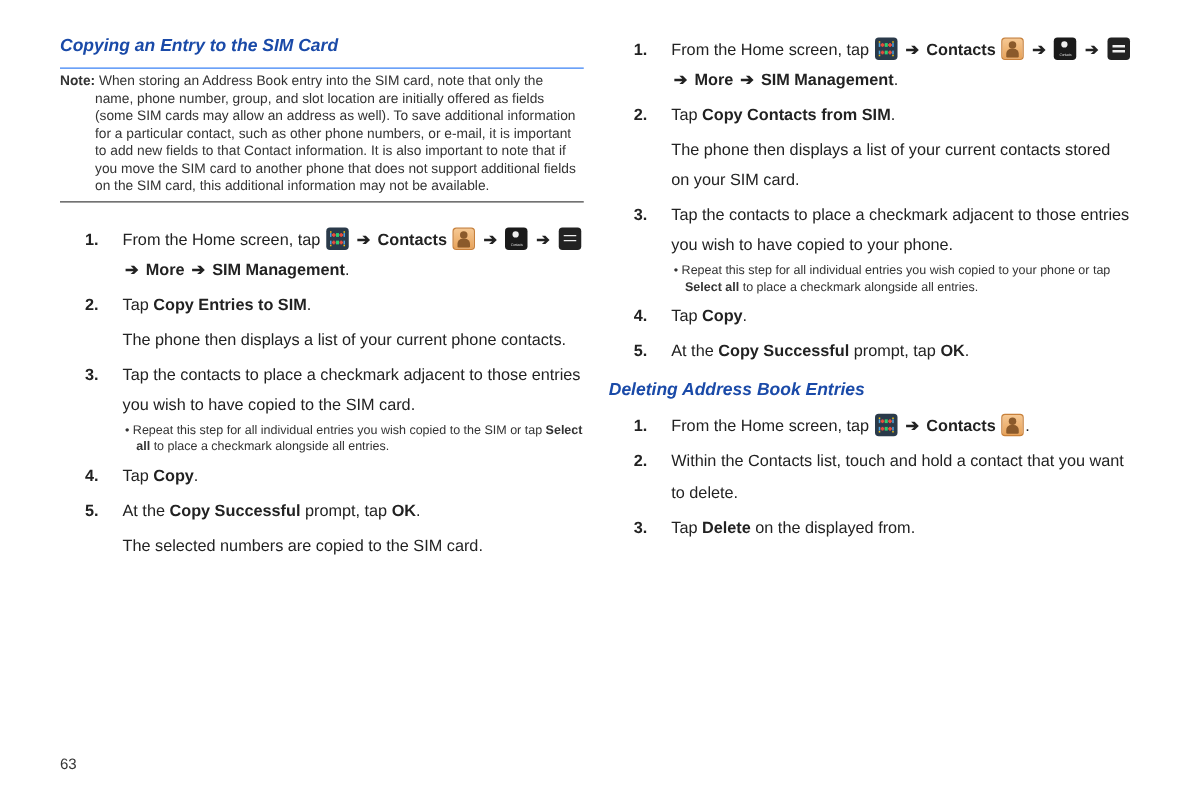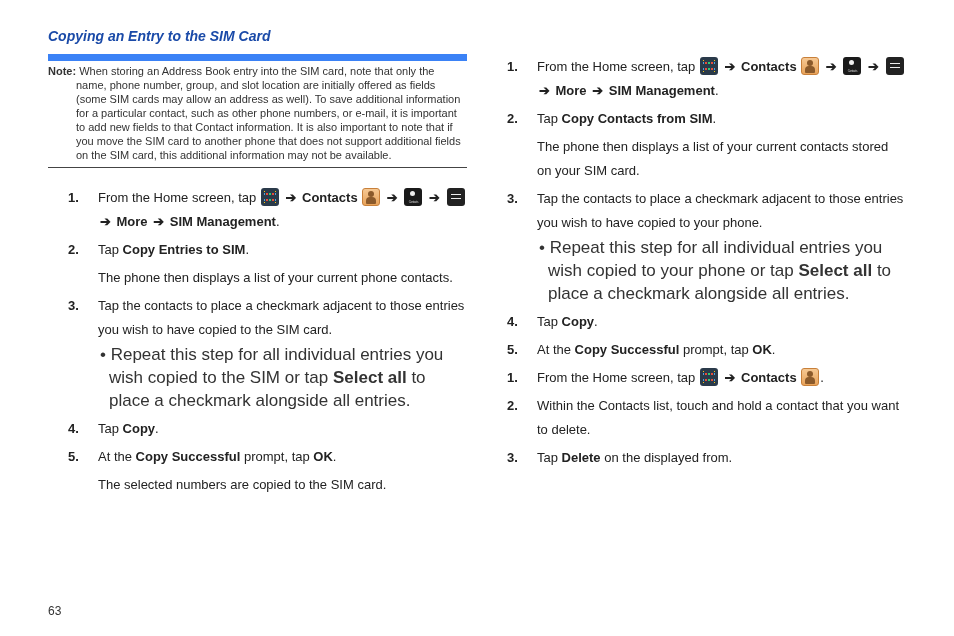--- a/index.html
+++ b/index.html
@@ -8,36 +8,35 @@
     height: 636px;
     background: #fff;
     font-family: Arial, Helvetica, sans-serif;
     color: #222;
     padding: 28px 48px 18px 48px;
     position: relative;
   }
   .cols {
     display: flex;
     gap: 20px;
-    align-items: center;
   }
   .col {
     flex: 1;
     min-width: 0;
   }
   .section-head {
     color: #1a4aa8;
     font-weight: bold;
     font-style: italic;
     font-size: 14px;
     margin-bottom: 10px;
     font-family: Arial, Helvetica, sans-serif;
   }
   .note-box {
-    border-top: 7px solid #3b82f6;
+    border-top: 1px solid #3b82f6;
     border-bottom: 1px solid #444;
     padding: 3px 0 4px 0;
     margin-bottom: 18px;
     font-size: 11px;
     line-height: 1.28;
     color: #333;
   }
   .note-box .note-label { font-weight: bold; }
   .note-box .note-body { display: block; padding-left: 28px; text-indent: -28px; }
 
@@ -55,21 +54,21 @@
   }
   ol.steps > li::before {
     content: counter(step) ".";
     position: absolute;
     left: 20px;
     font-weight: bold;
     color: #222;
   }
   ol.steps .sub {
     display: block;
-    font-size: 17px;
+    font-size: 10px;
     line-height: 1.35;
     padding-left: 11px;
     text-indent: -9px;
     margin-top: 2px;
     margin-bottom: 2px;
     color: #333;
   }
   ol.steps .sub::before { content: "• "; }
   .b { font-weight: bold; }
   .arrow { font-weight: bold; padding: 0 2px; }
@@ -241,20 +240,21 @@
         </span>
       </li>
       <li>
         <span>Tap </span><span class="b">Copy</span>.
       </li>
       <li>
         <span>At the </span><span class="b">Copy Successful</span><span> prompt, tap </span><span class="b">OK</span>.
       </li>
     </ol>
 
+    <div class="section-head" style="margin-top:10px">Deleting Address Book Entries</div>
 
     <ol class="steps">
       <li>
         <span>From the Home screen, tap </span>
         <span class="icon icon-apps"></span>
         <span class="arrow">➔</span>
         <span class="b"> Contacts </span>
         <span class="icon icon-contact"></span>.
       </li>
       <li>

